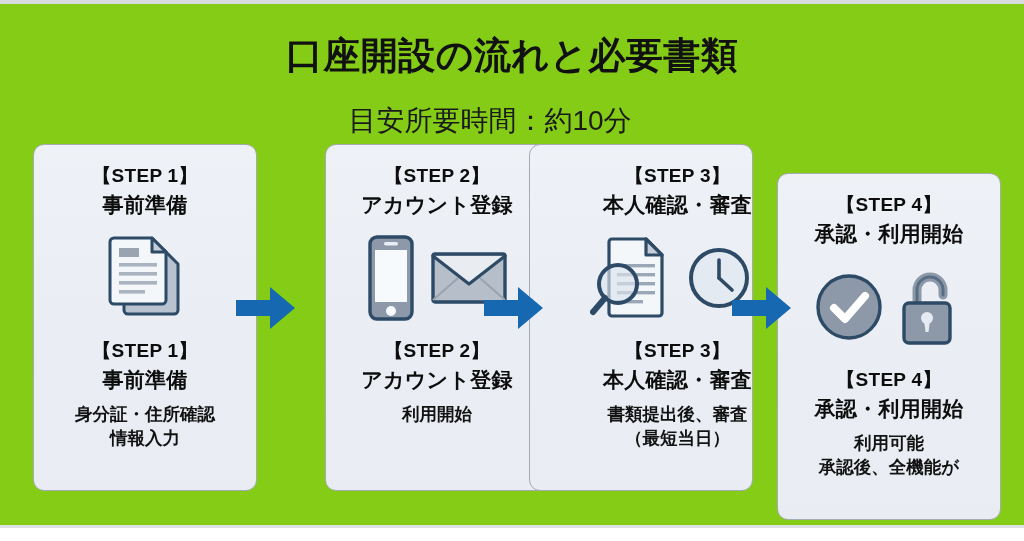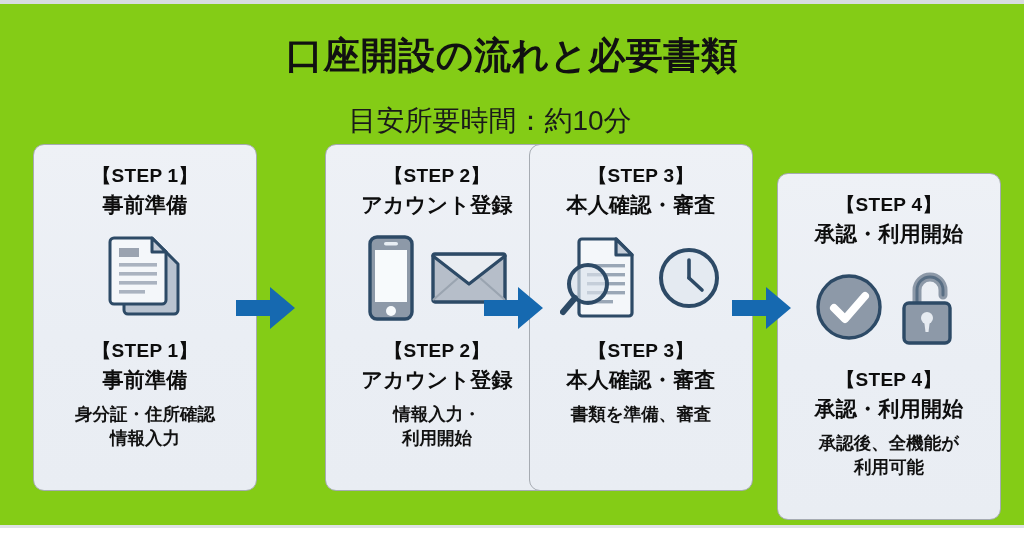--- a/index.html
+++ b/index.html
@@ -65,21 +65,21 @@
     box-sizing: border-box;
     background: linear-gradient(180deg, #eef1f6 0%, #eaeef4 55%, #e9edf3 100%);
     border: 1.5px solid #a6abb2;
     border-radius: 11px;
     display: flex;
     flex-direction: column;
     align-items: center;
   }
   .card.c1 { left: 33px; }
   .card.c2 { left: 281px; margin-left: 44px; }
-  .card.c3 { left: 529px; }
+  .card.c3 { left: 529px; align-items: flex-end; }
   .card.c4 { left: 777px; margin-top: 29px; }
 
   .step-head {
     margin-top: 18px;
     text-align: center;
     font-weight: bold;
     color: #0d0d0d;
     line-height: 1.42;
   }
   .step-head .l1 { font-size: 19px; letter-spacing: 0.3px; }
@@ -182,21 +182,20 @@
           <rect x="3" y="6" width="72" height="48" rx="2" ry="2" fill="#b6bec9" stroke="#2d4a66" stroke-width="3.4"></rect>
           <path d="M3 8 L39 36 L75 8" fill="#e9edf2" stroke="#2d4a66" stroke-width="3.2" stroke-linejoin="round" stroke-linecap="round"></path>
           <path d="M3 52 L28 30 M75 52 L50 30" fill="none" stroke="#9aa4b0" stroke-width="2.2"></path>
         </svg>
       </span>
     </div>
     <div class="step-foot">
       <div class="f1">【STEP 2】</div>
       <div class="f2">アカウント登録</div>
       <div class="desc">
-        <div>情報入力・</div>
         <div>利用開始</div>
       </div>
     </div>
   </div>
 
   <div class="card c3">
     <div class="step-head">
       <div class="l1">【STEP 3】</div>
       <div class="l2">本人確認・審査</div>
     </div>
@@ -221,21 +220,22 @@
           <circle cx="33" cy="33" r="28" fill="#e4eaf1" stroke="#2d4a66" stroke-width="4"></circle>
           <line x1="33" y1="33" x2="33" y2="15" stroke="#2d4a66" stroke-width="3.6" stroke-linecap="round"></line>
           <line x1="33" y1="33" x2="46" y2="45" stroke="#2d4a66" stroke-width="3.6" stroke-linecap="round"></line>
         </svg>
       </span>
     </div>
     <div class="step-foot">
       <div class="f1">【STEP 3】</div>
       <div class="f2">本人確認・審査</div>
       <div class="desc">
-        <div>書類を準備、審査</div>
+        <div>書類提出後、審査</div>
+        <div>（最短当日）</div>
       </div>
     </div>
   </div>
 
   <div class="card c4">
     <div class="step-head">
       <div class="l1">【STEP 4】</div>
       <div class="l2">承認・利用開始</div>
     </div>
     <div class="icon-area">
@@ -252,22 +252,22 @@
           <rect x="6" y="38" width="46" height="40" rx="5" ry="5" fill="#8d99a8" stroke="#2d4a66" stroke-width="3.4"></rect>
           <circle cx="29" cy="53" r="6" fill="#e6ebf1"></circle>
           <path d="M26 55 h6 l-1.5 12 h-3 z" fill="#e6ebf1"></path>
         </svg>
       </span>
     </div>
     <div class="step-foot">
       <div class="f1">【STEP 4】</div>
       <div class="f2">承認・利用開始</div>
       <div class="desc">
+        <div>利用可能</div>
         <div>承認後、全機能が</div>
-        <div>利用可能</div>
       </div>
     </div>
   </div>
 
   <div class="arrow a1">
     <svg width="60" height="50" viewBox="0 0 60 50">
       <path d="M0 17 H34 V4 L59 25 L34 46 V33 H0 Z" fill="#1669b0"></path>
     </svg>
   </div>
   <div class="arrow a2">

